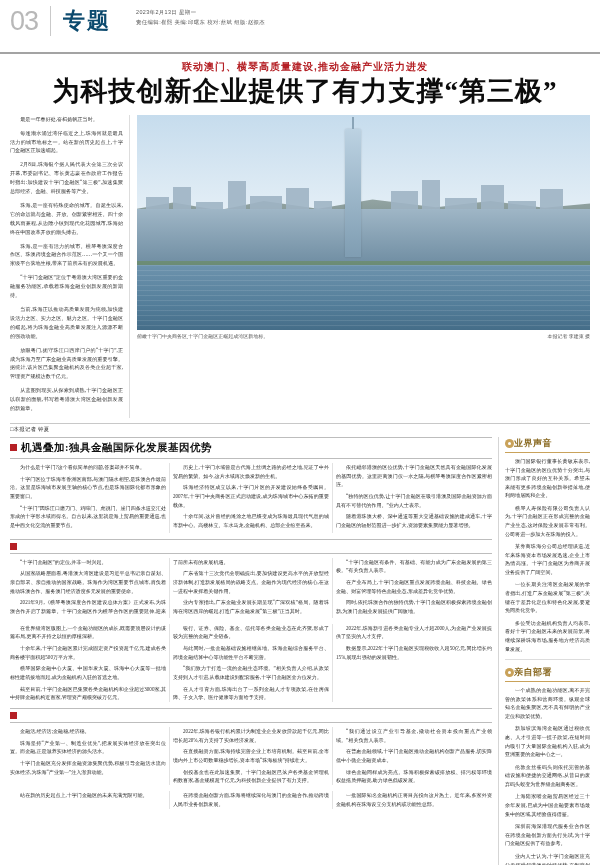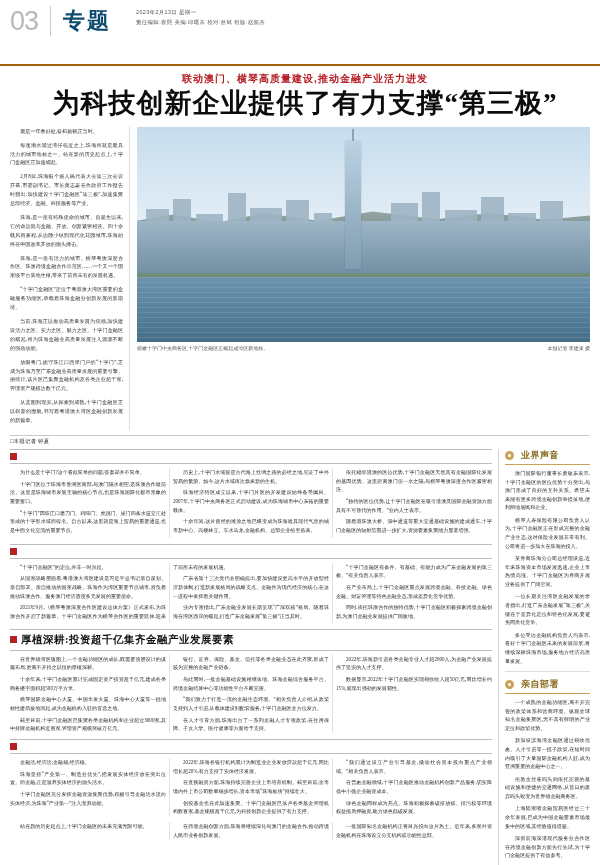--- a/index.html
+++ b/index.html
@@ -8,21 +8,21 @@
     background:#ffffff;
     font-family:"Liberation Serif", serif;
     color:#231f1f;
     overflow:hidden;
     position:relative;
   }
   .page{width:600px;height:865px;position:relative;}
 
   
   .masthead{
-    position:relative;height:66px;border-bottom:2px solid #a16207;
+    position:relative;height:54px;border-bottom:2px solid #a3a3a3;
     padding:6px 10px 0 10px;box-sizing:border-box;
   }
   .page-num{
     position:absolute;left:10px;top:8px;
     font-size:27px;color:#b8b8b8;font-family:"Liberation Sans",sans-serif;
     letter-spacing:-1px;line-height:1;
   }
   .section-name{
     position:absolute;left:50px;top:6px;
     font-size:22px;font-weight:bold;color:#0c4a6e;
@@ -149,21 +149,21 @@
     font-family:"Liberation Serif",serif;white-space:nowrap;
   }
   .cols3{column-count:3;column-gap:7px;column-rule:1px solid #e2e2e2;}
   .cols3 p{
     margin:0 0 3px 0;font-size:5.05px;line-height:1.72;text-align:justify;
     text-indent:2em;color:#2b2b2b;
   }
 
   
   .rail-head{
-    display:flex;align-items:center;gap:7px;margin:0 0 4px 0;
+    display:flex;align-items:center;gap:0;margin:0 0 4px 0;
     border-bottom:1px solid #c9a25a;padding-bottom:2px;
   }
   .rail-head .dot{
     width:9px;height:9px;border-radius:50%;
     background:#c9a25a;flex:0 0 9px;position:relative;
   }
   .rail-head .dot:after{
     content:"";position:absolute;left:3px;top:3px;width:3px;height:3px;
     background:#fff;border-radius:50%;
   }
@@ -243,20 +243,21 @@
   <hr class="hr-thin">
   <div class="editor-line">□本报记者  钟夏</div>
 
   <div class="body">
 
     <div class="mainarea">
 
       <div class="sec">
         <div class="sec-head">
           <span class="sq"></span>
+          <span class="t">机遇叠加:独具金融国际化发展基因优势</span>
         </div>
         <div class="cols3">
           <p>为什么是十字门?这个看似简单的问题,答案却并不简单。</p>
           <p>十字门区位于珠海市香洲区南部,与澳门隔水相望,是珠澳合作最前沿。这里是珠海城市发展主轴的核心节点,也是珠海国际化都市形象的重要窗口。</p>
           <p>“十字门”因珠江口磨刀门、鸡啼门、虎跳门、崖门四条水道交汇处形成的十字形水域而得名。自古以来,这里就是海上贸易的重要通道,也是中西文化交流的重要节点。</p>
           <p>历史上,十字门水域曾是古代海上丝绸之路的必经之地,见证了中外贸易的繁荣。如今,这片水域再次焕发新的生机。</p>
           <p>珠海经济特区成立以来,十字门片区的开发建设始终备受瞩目。2007年,十字门中央商务区正式启动建设,成为珠海城市中心东拓的重要载体。</p>
           <p>十余年间,这片曾经的滩涂之地已蝶变成为珠海最具现代气息的城市新中心。高楼林立、车水马龙,金融机构、总部企业纷至沓来。</p>
           <p>依托毗邻港澳的区位优势,十字门金融区天然具有金融国际化发展的基因优势。这里距离澳门仅一水之隔,与横琴粤澳深度合作区紧密相连。</p>
           <p>“独特的区位优势,让十字门金融区在吸引港澳及国际金融资源方面具有不可替代的作用。”业内人士表示。</p>
@@ -274,24 +275,20 @@
           <p>2021年9月,《横琴粤澳深度合作区建设总体方案》正式发布,为珠澳合作开启了新篇章。十字门金融区作为横琴合作区的重要延伸,迎来了前所未有的发展机遇。</p>
           <p>广东省第十三次党代会明确提出,要加快建设更高水平的开放型经济新体制,打造新发展格局的战略支点。金融作为现代经济的核心,在这一进程中发挥着关键作用。</p>
           <p>业内专家指出,广东金融业发展长期呈现“广深双核”格局。随着珠海在湾区西岸的崛起,打造广东金融发展“第三极”正当其时。</p>
           <p>“十字门金融区有条件、有基础、有能力成为广东金融发展的第三极。”有关负责人表示。</p>
           <p>在产业布局上,十字门金融区重点发展跨境金融、科技金融、绿色金融、财富管理等特色金融业态,形成差异化竞争优势。</p>
           <p>同时,依托珠澳合作的独特优势,十字门金融区积极探索跨境金融创新,为澳门金融业发展提供广阔腹地。</p>
         </div>
       </div>
 
       <div class="sec">
-        <div class="sec-head">
-          <span class="sq"></span>
-          <span class="t">厚植深耕:投资超千亿集齐金融产业发展要素</span>
-        </div>
         <div class="cols3">
           <p>在世界级湾区版图上,一个金融功能区的成长,既需要顶层设计的谋篇布局,更离不开持之以恒的厚植深耕。</p>
           <p>十余年来,十字门金融区累计完成固定资产投资超千亿元,建成各类商务楼宇面积超500万平方米。</p>
           <p>横琴国际金融中心大厦、中国华发大厦、珠海中心大厦等一批地标性建筑拔地而起,成为金融机构入驻的首选之地。</p>
           <p>截至目前,十字门金融区已集聚各类金融机构和企业超过3000家,其中持牌金融机构近百家,管理资产规模突破万亿元。</p>
           <p>银行、证券、保险、基金、信托等各类金融业态在此齐聚,形成了较为完整的金融产业链条。</p>
           <p>与此同时,一批金融基础设施相继落地。珠海金融综合服务平台、跨境金融结算中心等功能性平台不断完善。</p>
           <p>“我们致力于打造一流的金融生态环境。”相关负责人介绍,从政策支持到人才引进,从载体建设到配套服务,十字门金融区全方位发力。</p>
           <p>在人才引育方面,珠海出台了一系列金融人才专项政策,在住房保障、子女入学、医疗健康等方面给予支持。</p>
           <p>2022年,珠海新引进各类金融专业人才超2000人,为金融产业发展提供了坚实的人才支撑。</p>

